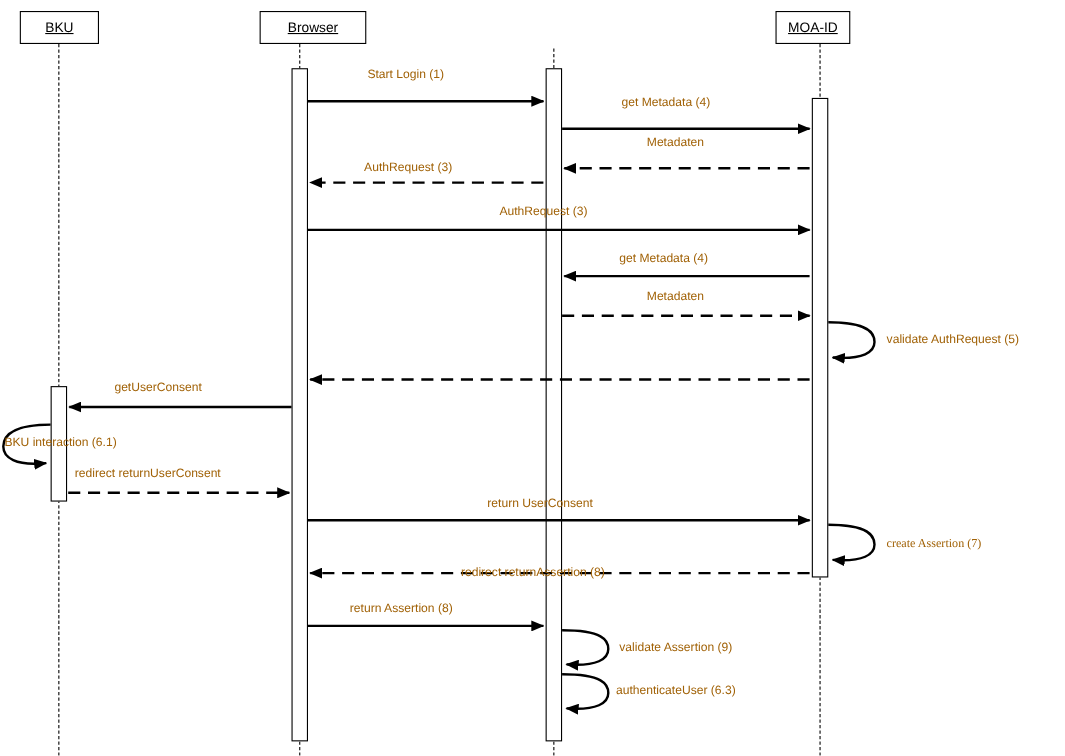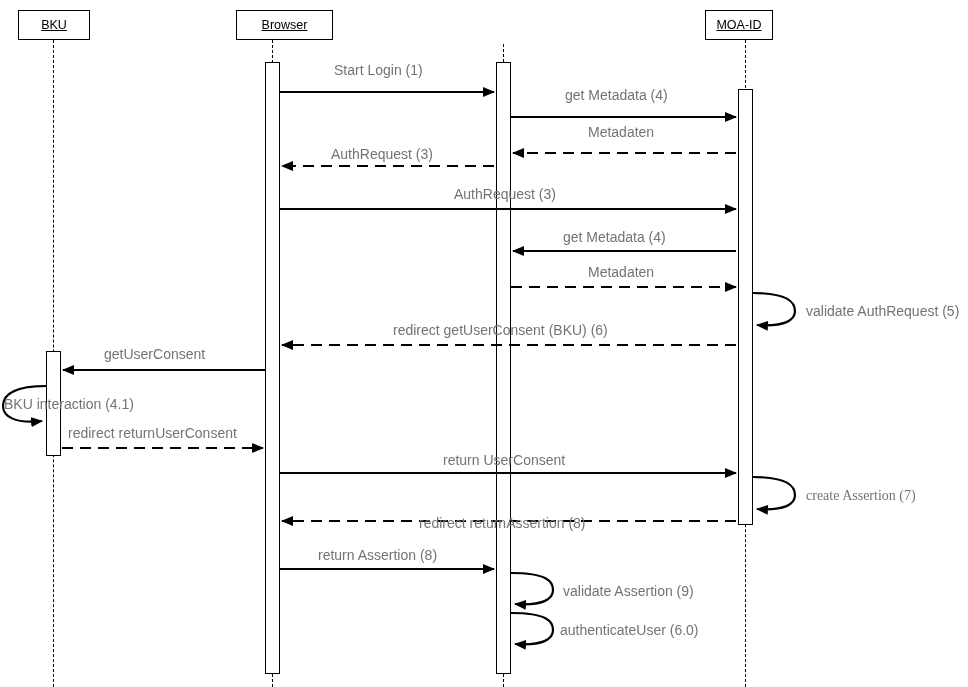--- a/index.html
+++ b/index.html
@@ -40,23 +40,23 @@
     width: 0;
   }
   .activation {
     position: absolute;
     border: 1px solid #000000;
     background: #ffffff;
     box-sizing: border-box;
   }
   .msg-label {
     position: absolute;
-    font-size: 14px;
+    font-size: 11px;
     white-space: nowrap;
-    color: #737373;
+    color: #a16207;
   }
   svg.overlay {
     position: absolute;
     left: 0;
     top: 0;
     width: 968px;
     height: 687px;
     pointer-events: none;
   }
 </style>
@@ -133,24 +133,23 @@
   </svg>
 
   <div class="msg-label" style="left:334px; top:62px;">Start Login (1)</div>
   <div class="msg-label" style="left:565px; top:87px;">get Metadata (4)</div>
   <div class="msg-label" style="left:588px; top:124px;">Metadaten</div>
   <div class="msg-label" style="left:331px; top:146px;">AuthRequest (3)</div>
   <div class="msg-label" style="left:454px; top:186px;">AuthRequest (3)</div>
   <div class="msg-label" style="left:563px; top:229px;">get Metadata (4)</div>
   <div class="msg-label" style="left:588px; top:264px;">Metadaten</div>
   <div class="msg-label" style="left:806px; top:303px;">validate AuthRequest (5)</div>
-  <div class="msg-label" style="left:393px; top:322px;">redirect getUserConsent (BKU) (6)</div>
   <div class="msg-label" style="left:104px; top:346px;">getUserConsent</div>
-  <div class="msg-label" style="left:4px; top:396px;">BKU interaction (4.1)</div>
+  <div class="msg-label" style="left:4px; top:396px;">BKU interaction (6.1)</div>
   <div class="msg-label" style="left:68px; top:425px;">redirect returnUserConsent</div>
   <div class="msg-label" style="left:443px; top:452px;">return UserConsent</div>
   <div class="msg-label" style="left:806px; top:488px;font-family:Liberation Serif, serif;">create Assertion (7)</div>
   <div class="msg-label" style="left:419px; top:515px;">redirect returnAssertion (8)</div>
   <div class="msg-label" style="left:318px; top:547px;">return Assertion (8)</div>
   <div class="msg-label" style="left:563px; top:583px;">validate Assertion (9)</div>
-  <div class="msg-label" style="left:560px; top:622px;">authenticateUser (6.0)</div>
+  <div class="msg-label" style="left:560px; top:622px;">authenticateUser (6.3)</div>
 
 </div>
 
 </body></html>

